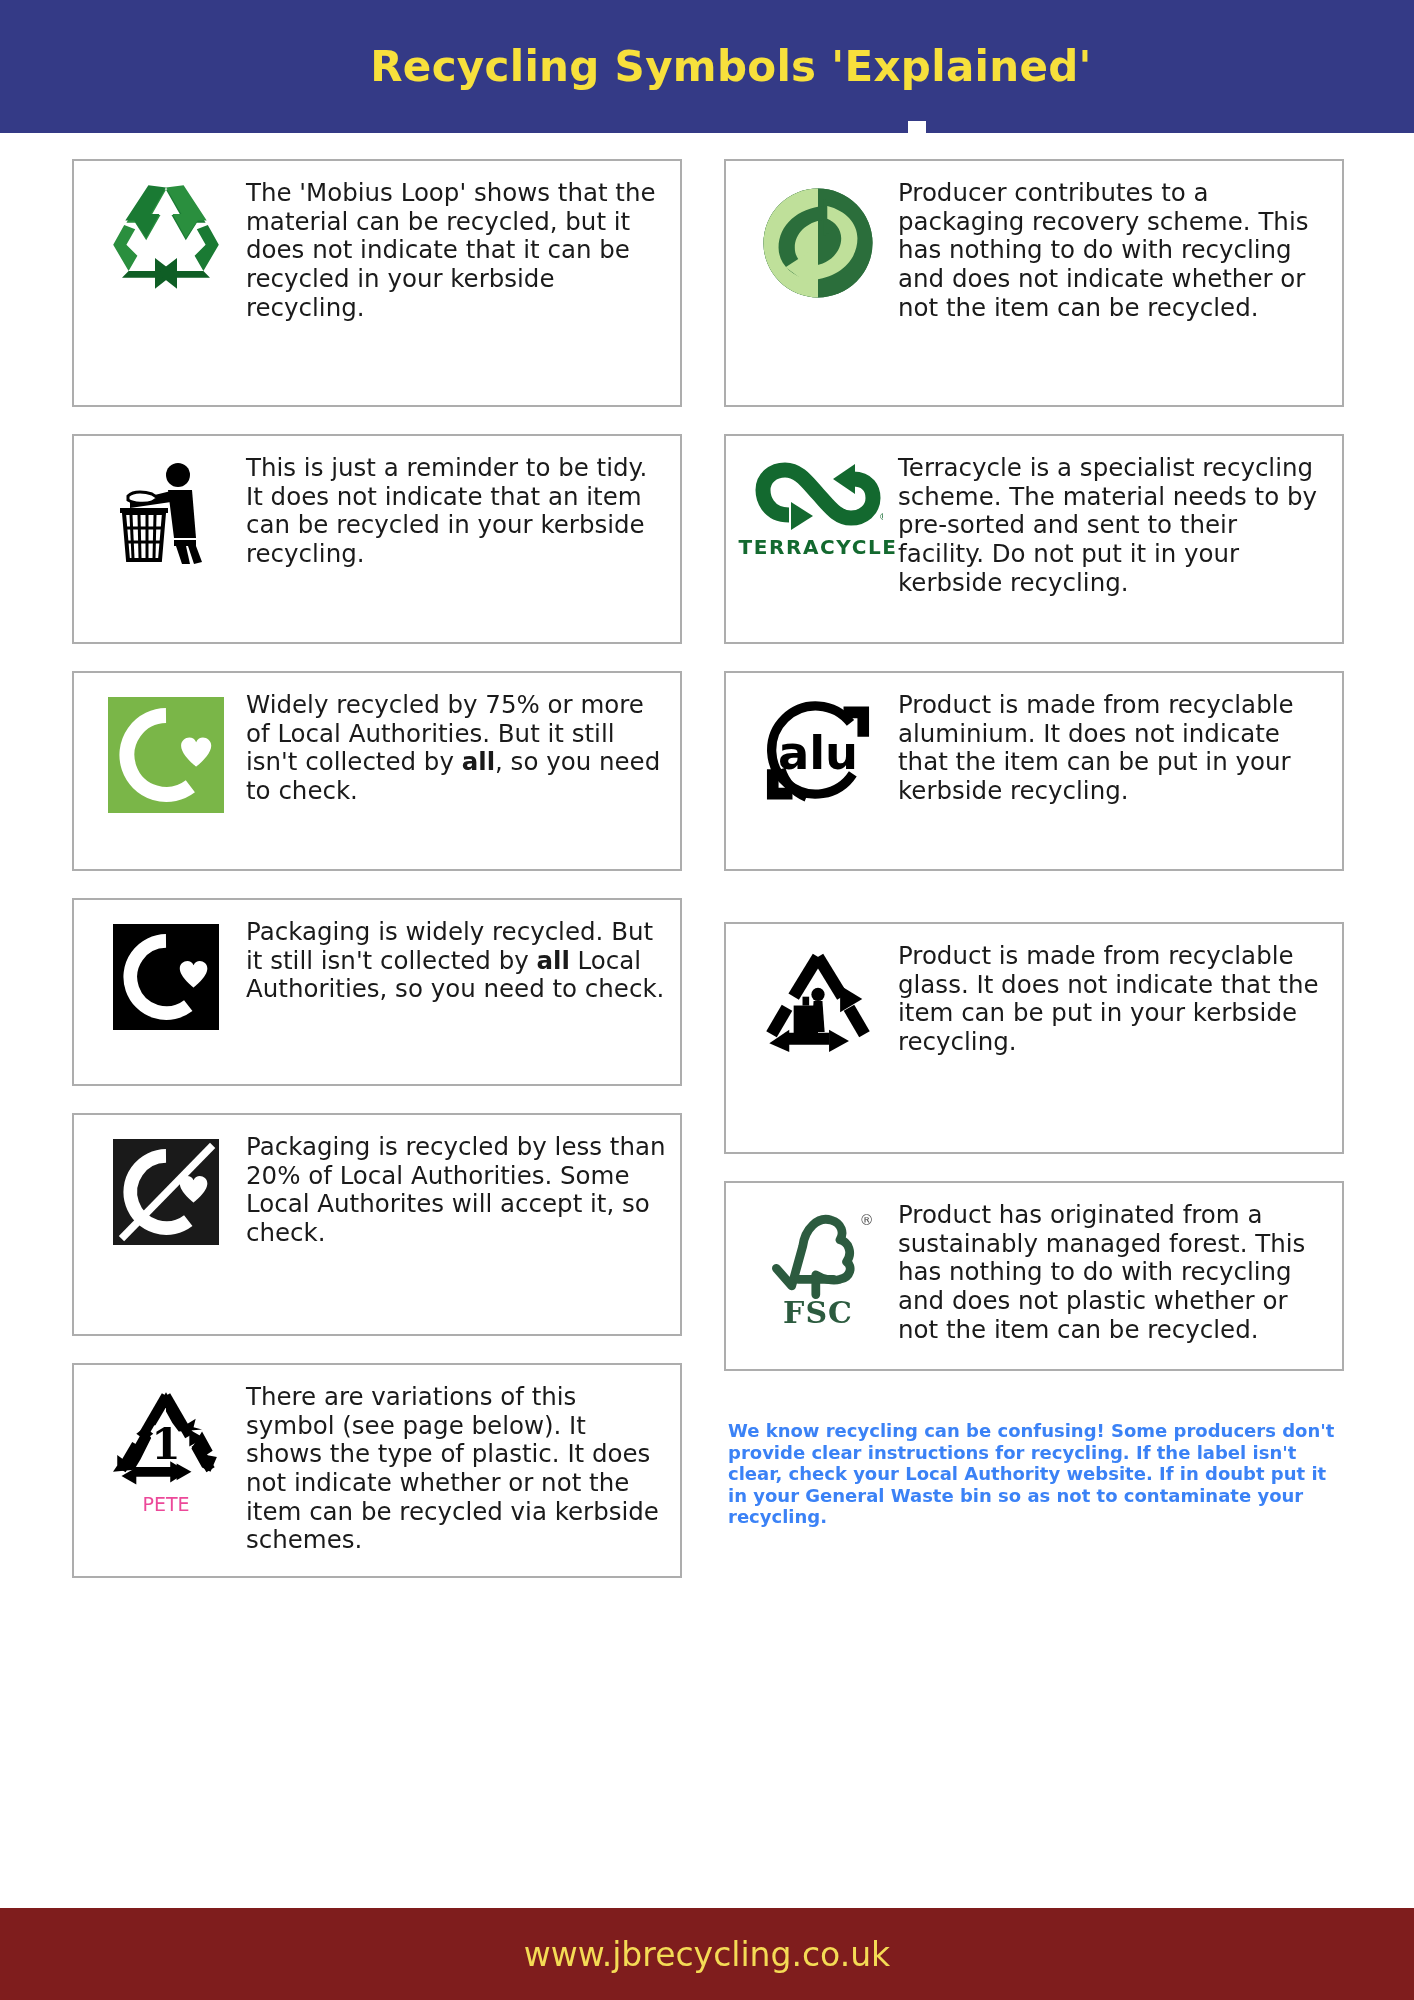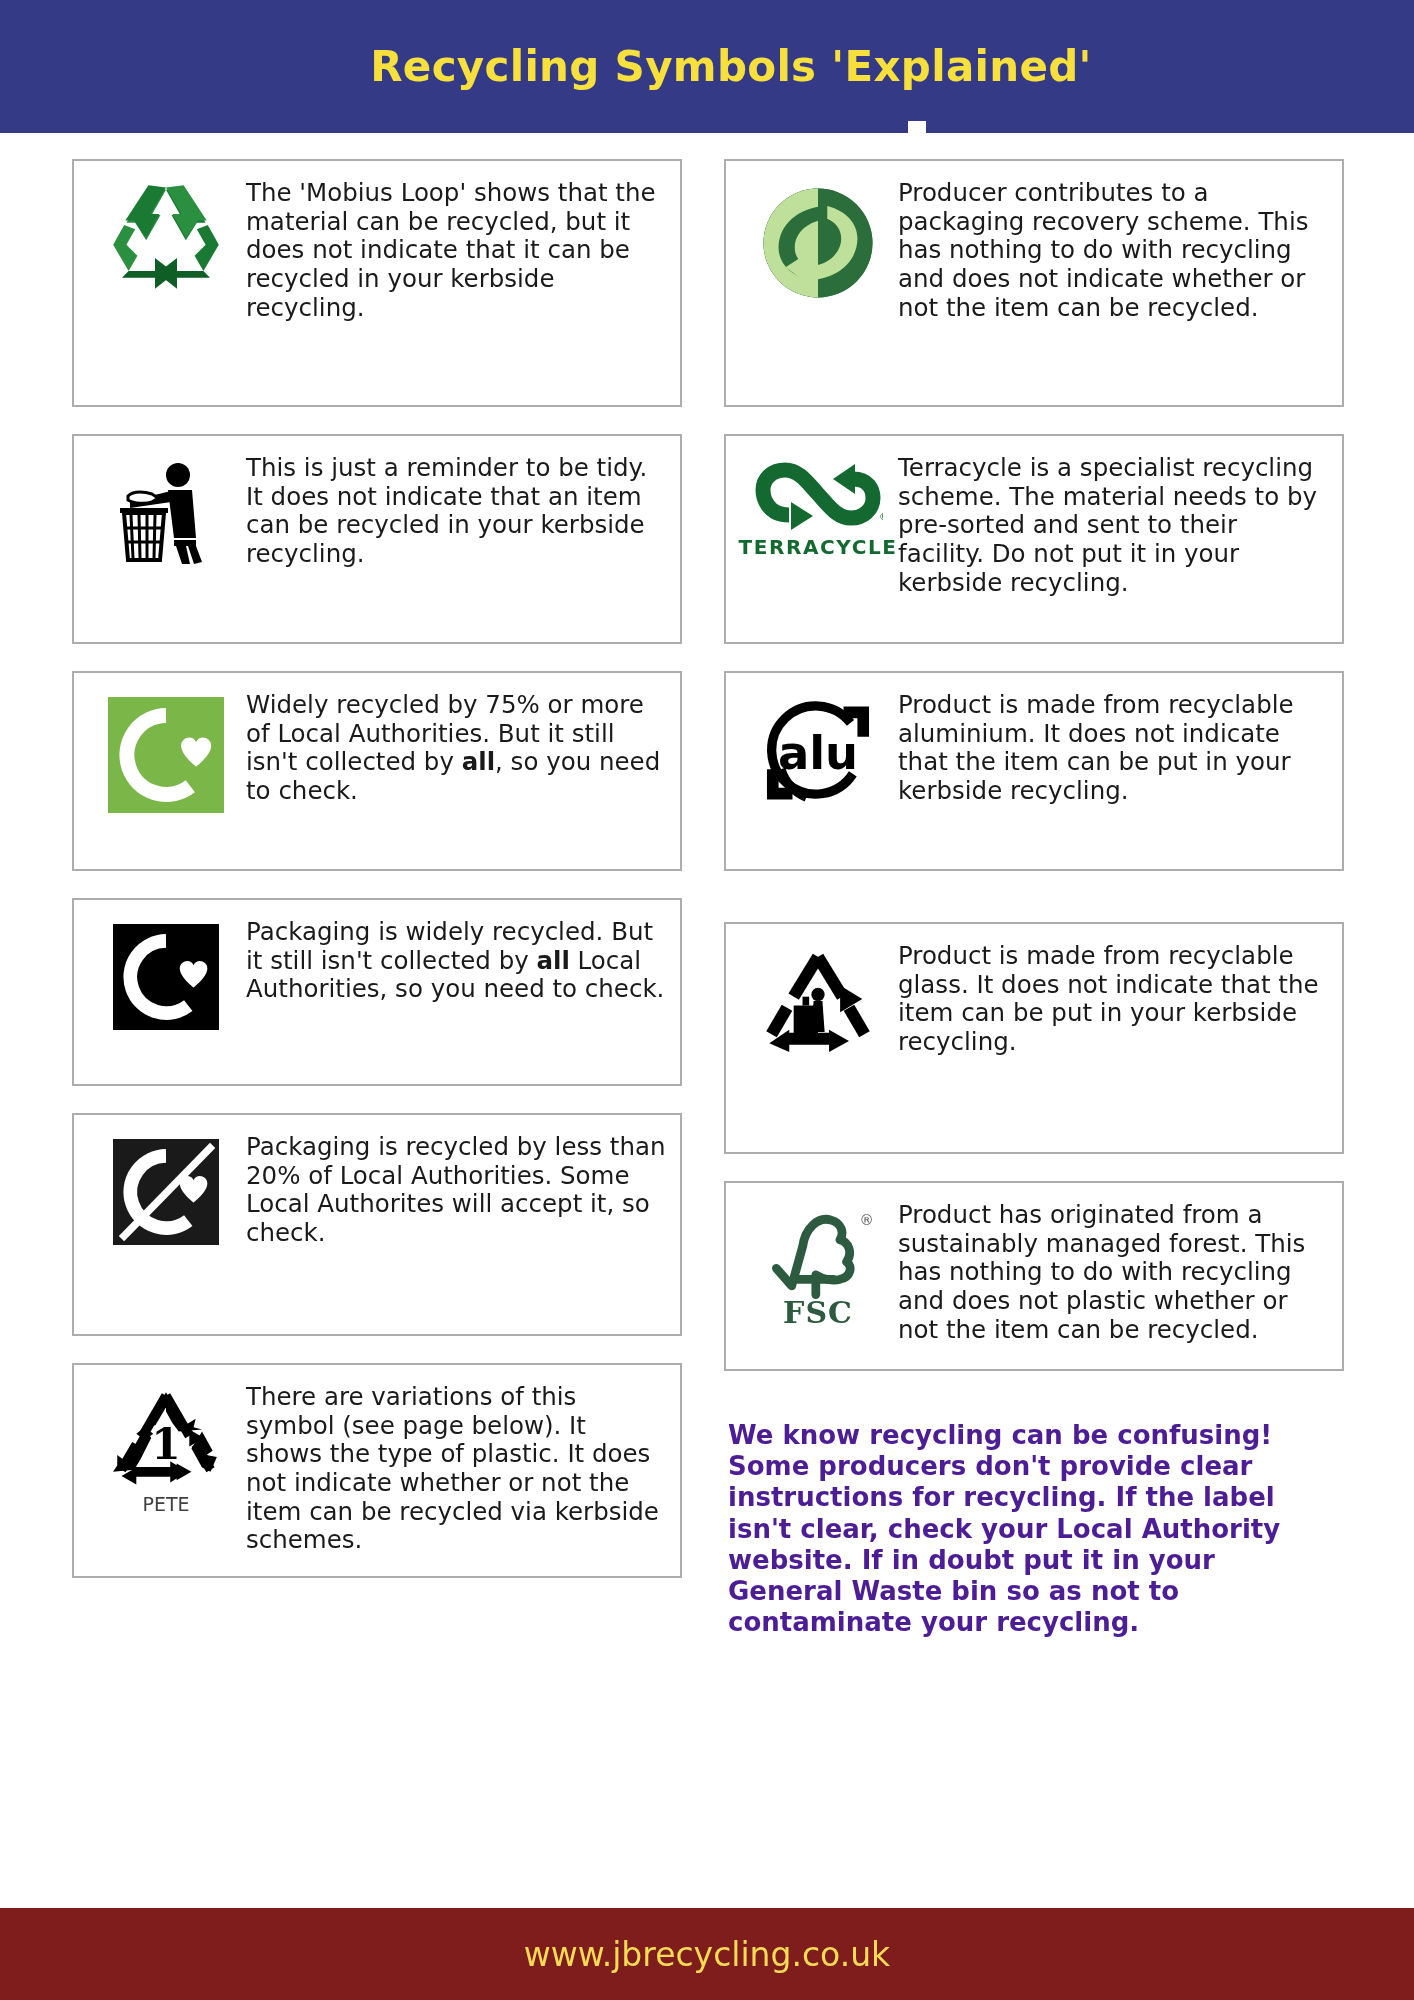--- a/index.html
+++ b/index.html
@@ -97,24 +97,24 @@
   .h6 { height: 215px; }
 
   .r1 { height: 248px; }
   .r2 { height: 210px; }
   .r3 { height: 200px; }
   .r4 { height: 232px; margin-top: 24px; }
   .r5 { height: 190px; }
 
   
   .summary {
-    font-size: 26px;
+    font-size: 18px;
     line-height: 1.2;
     font-weight: bold;
-    color: #4c1d95;
+    color: #3b82f6;
     padding: 22px 6px 0 4px;
     font-family: "DejaVu Sans", sans-serif;
   }
 
   
   .footer {
     position: absolute;
     left: 0;
     bottom: 0;
     width: 1414px;
@@ -126,21 +126,21 @@
   }
   .footer-url {
     color: #f4db55;
     font-size: 33px;
     font-family: "DejaVu Sans", sans-serif;
   }
 
   
   .icon-caption {
     font-size: 19px;
-    color: #404040;
+    color: #ec4899;
     margin-top: 4px;
     font-family: "DejaVu Sans", sans-serif;
   }
   .tc-caption {
     font-size: 20px;
     font-weight: bold;
     letter-spacing: 1.6px;
     color: #13692f;
     margin-top: 1px;
     font-family: "DejaVu Sans", sans-serif;

